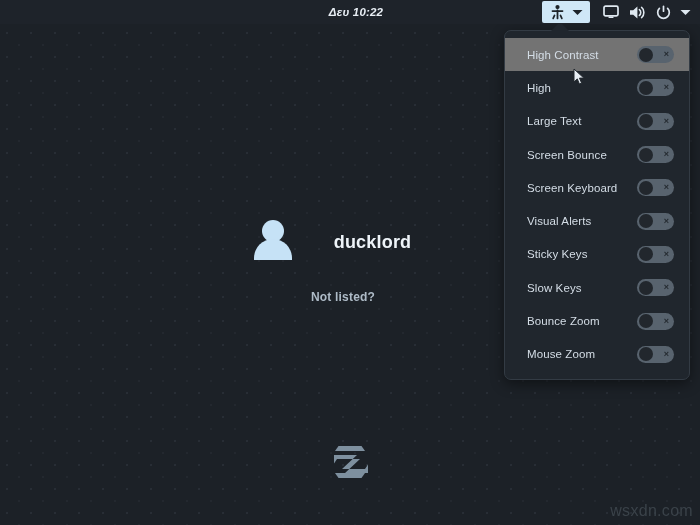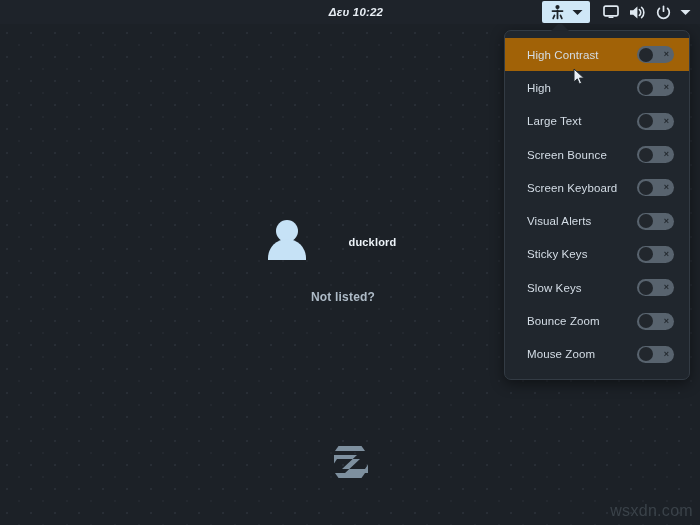--- a/index.html
+++ b/index.html
@@ -141,21 +141,21 @@
 
   .menu-row {
     height: 33.3px;
     display: flex;
     align-items: center;
     justify-content: space-between;
     padding: 0 15px 0 22px;
     cursor: pointer;
   }
   .menu-row.hovered {
-    background: #a16207;
+    background: #737373;
   }
 
   .menu-label {
     color: #d4dde6;
     font-size: 11.5px;
     letter-spacing: 0.1px;
     white-space: nowrap;
   }
 
   
@@ -220,21 +220,21 @@
   #avatar .body {
     position: absolute;
     bottom: 6px; left: 3px;
     width: 38px; height: 21px;
     border-radius: 19px 19px 0 0;
     background: #c6e2f6;
   }
 
   #username {
     color: #eef4f9;
-    font-size: 11px;
+    font-size: 18px;
     font-weight: bold;
     letter-spacing: 0.2px;
     margin-right: 38px;
     margin-left: 22px;
   }
 
   #not-listed {
     margin-top: 24px;
     margin-left: -14px;
     color: #aebbc7;

